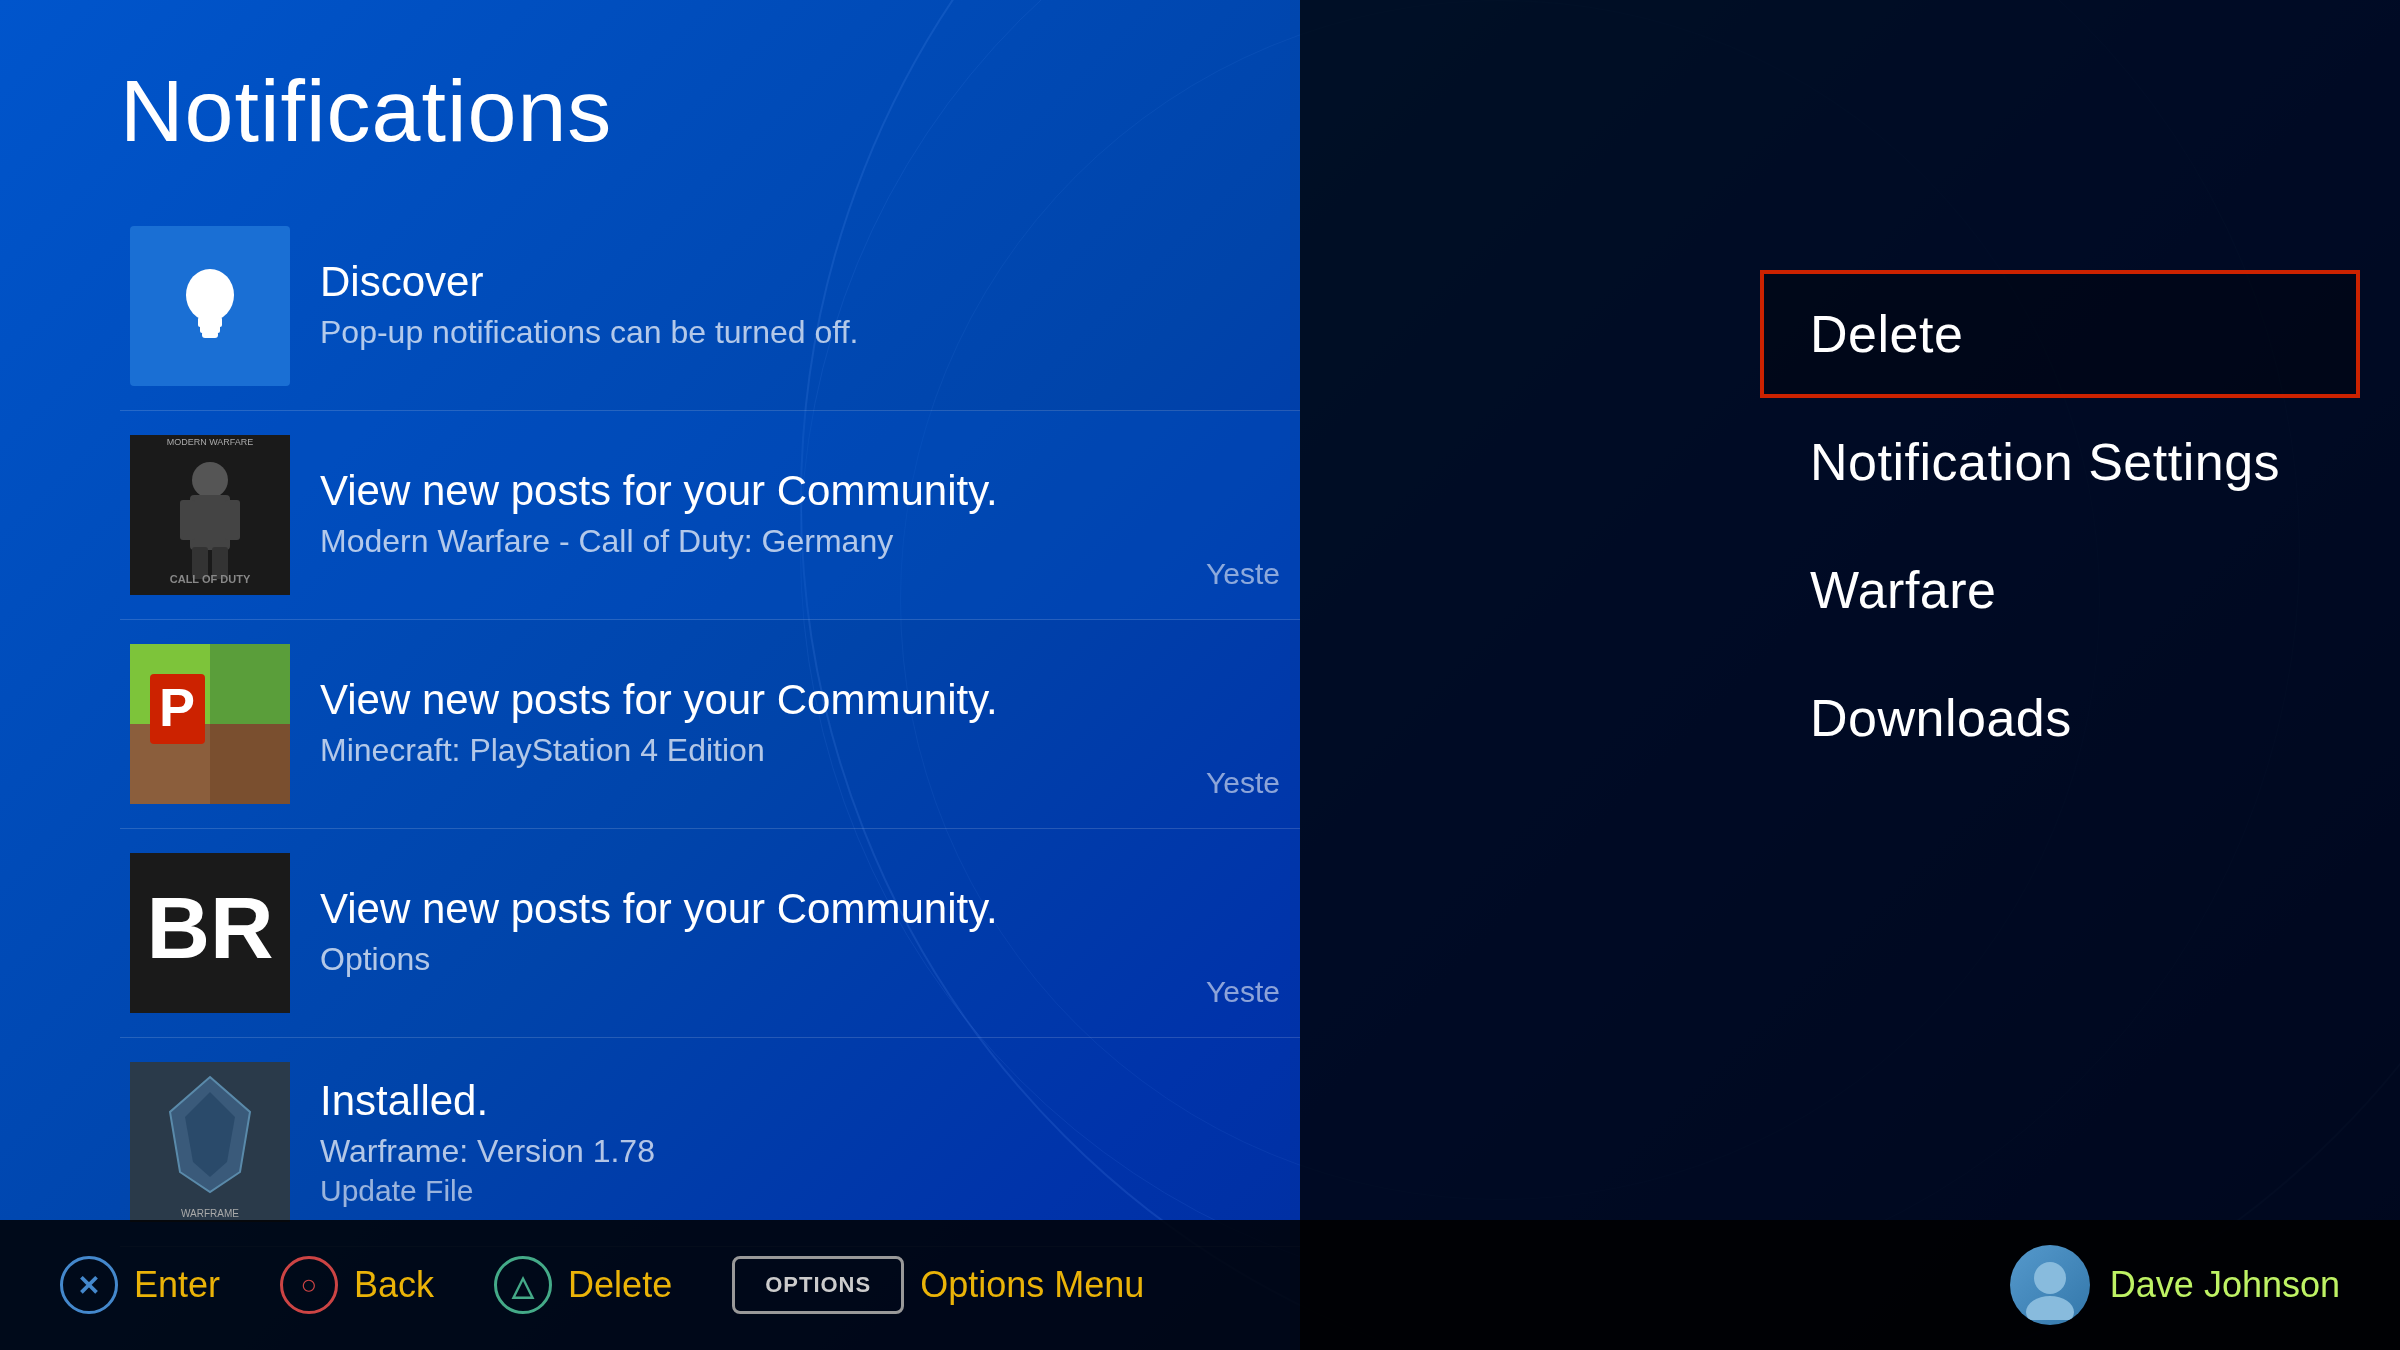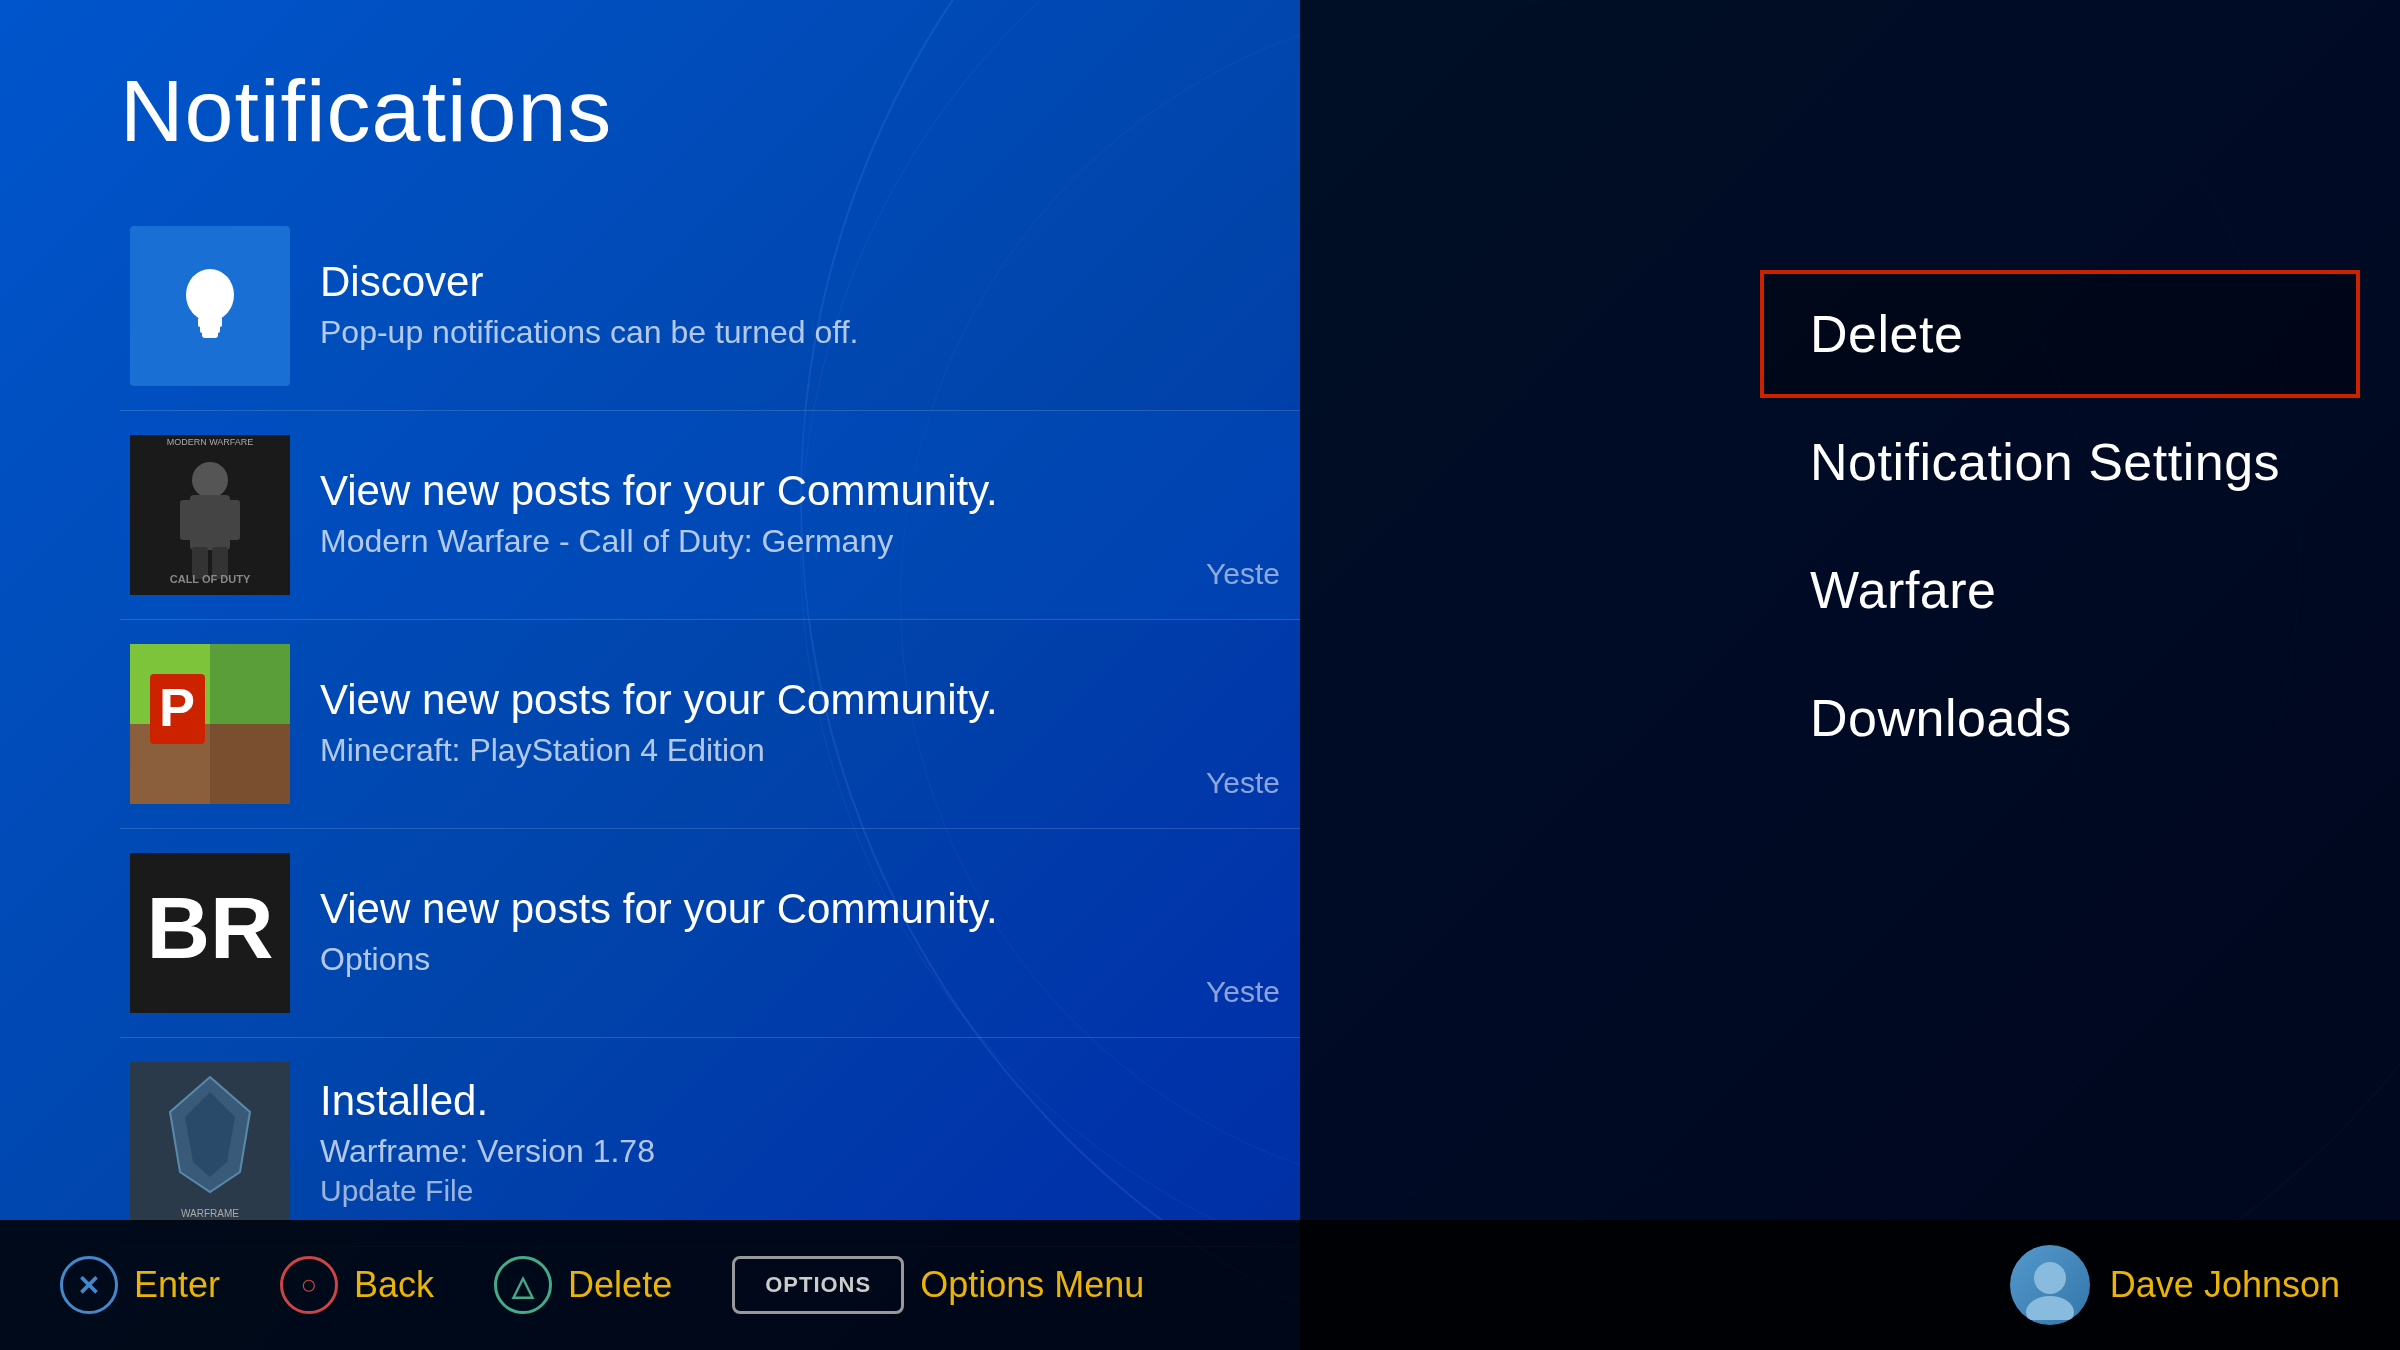--- a/index.html
+++ b/index.html
@@ -292,21 +292,21 @@
       border-radius: 50%;
       background: linear-gradient(135deg, #5599cc, #3377aa);
       display: flex;
       align-items: center;
       justify-content: center;
       overflow: hidden;
     }
 
     .user-name {
       font-size: 36px;
-      color: #eab308;
+      color: #bef264;
       text-align: center;
     }
 
     .notif-item.selected-row {
       background: rgba(0,80,200,0.3);
     }
   </style>
 </head>
 <body>
 

